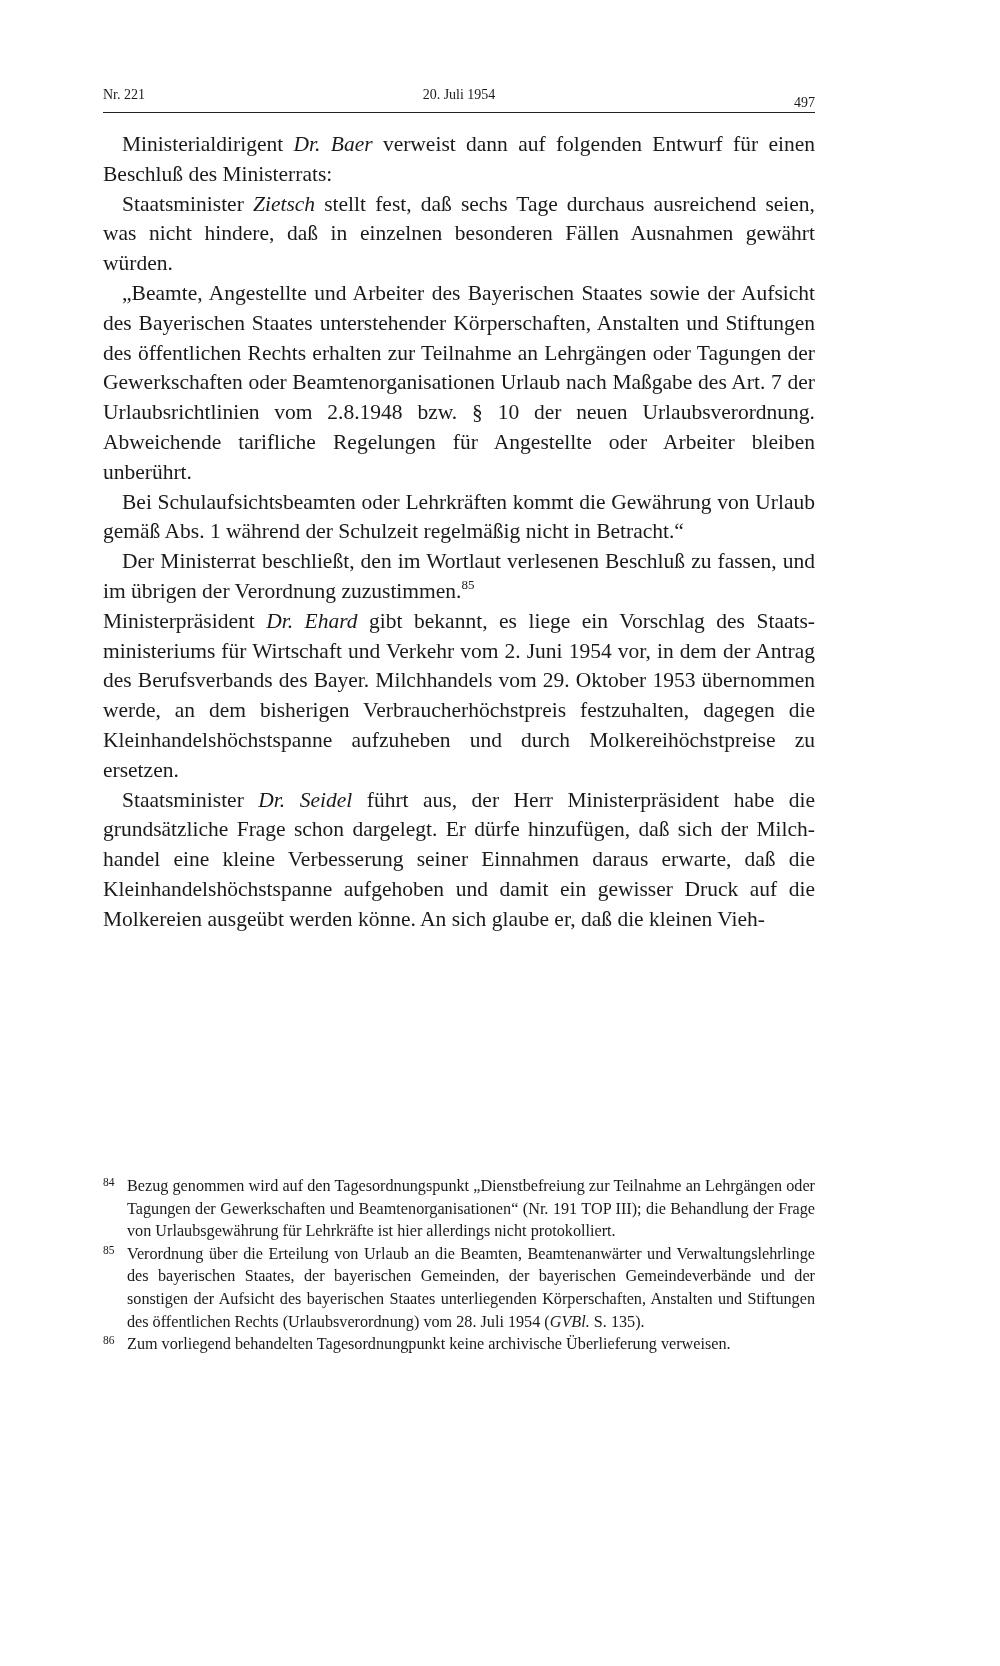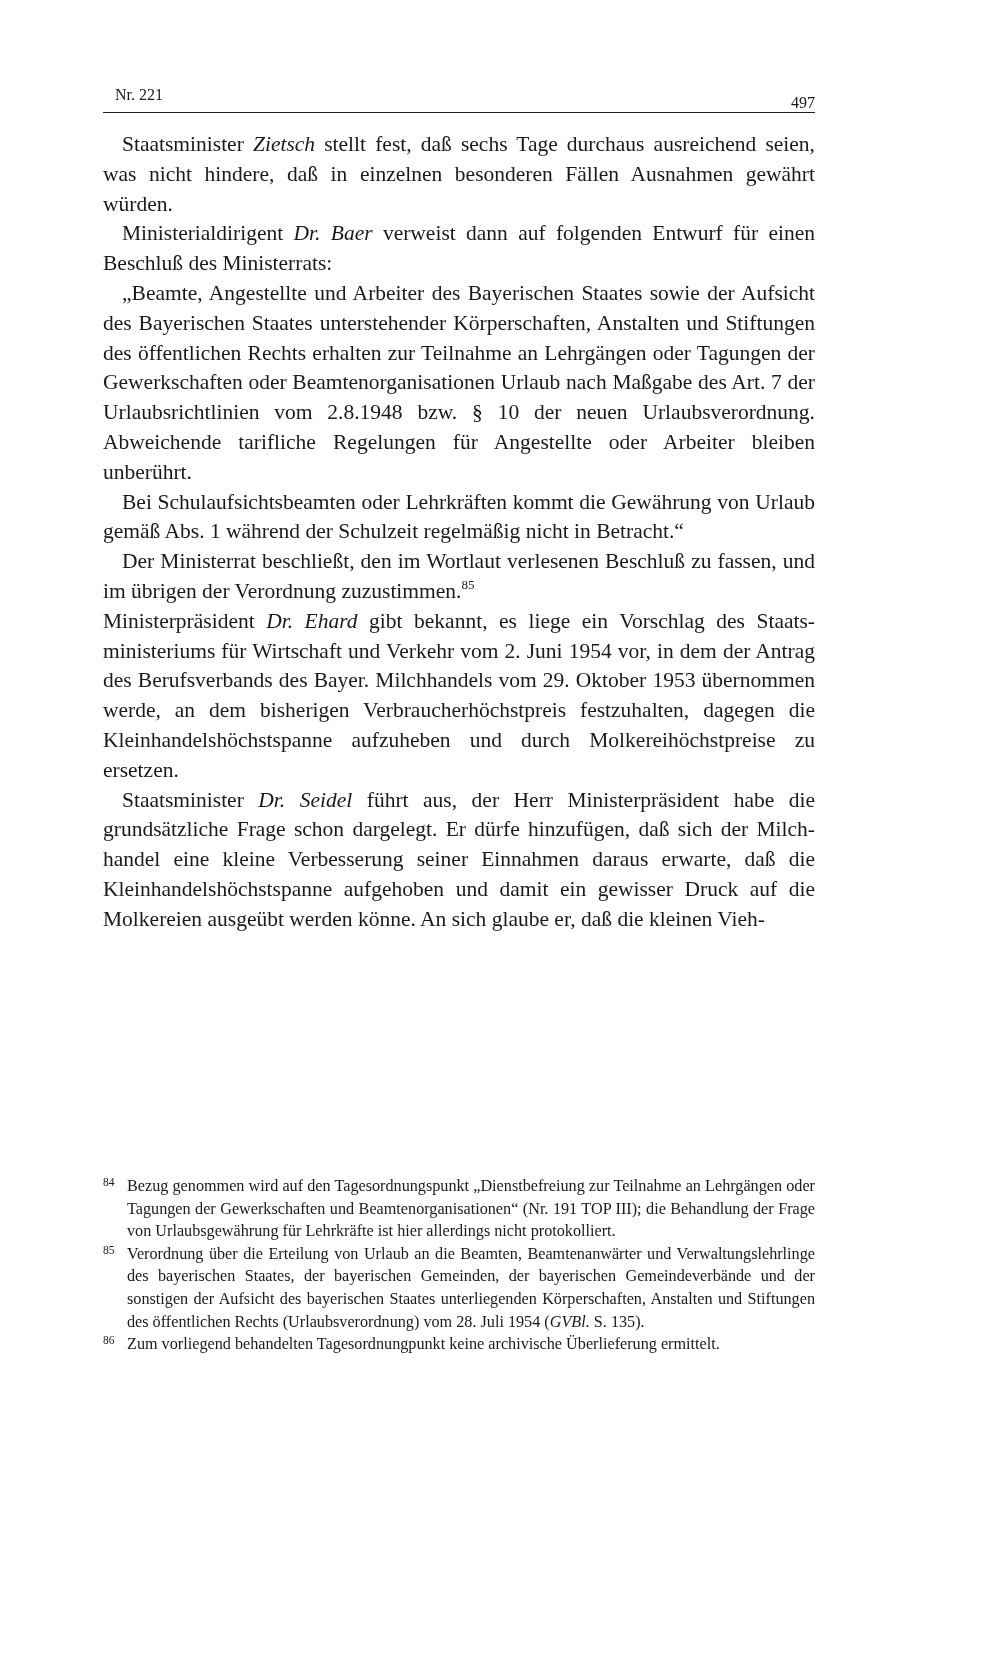--- a/index.html
+++ b/index.html
@@ -1,19 +1,19 @@
 <!DOCTYPE html>
 <html><head>
 <meta charset="utf-8">
 <style>
   html, body { margin: 0; padding: 0; background: #ffffff; }
   body { width: 1000px; height: 1666px; position: relative; overflow: hidden;
          font-family: "Liberation Serif", "DejaVu Serif", serif; color: #1a1a1a; }
   .page { position: absolute; left: 103px; top: 78px; width: 712px; }
-  .running-head { position: relative; height: 34px; font-size: 16px; line-height: 30px; margin-left: 12px; }
+  .running-head { position: relative; height: 34px; font-size: 14px; line-height: 30px; }
   .running-head .left { position: absolute; left: 0; top: 2px; }
   .running-head .center { position: absolute; left: 0; right: 0; top: 2px; text-align: center; }
   .running-head .right { position: absolute; right: 0; top: 10px; text-align: center; }
   .head-rule { height: 0; border-top: 1px solid #222; margin-top: 0; }
   .body { margin-top: 17px; font-size: 21.5px; line-height: 29.8px; text-align: justify; hyphens: manual; }
   .body p { margin: 0; text-indent: 19px; }
   .body p.noindent { text-indent: 0; }
   .body i { font-style: italic; }
   sup { font-size: 13px; line-height: 0; vertical-align: 0; position: relative; top: -9px; }
   .section-head { margin-top: 13px; text-indent: 0 !important; font-style: italic; }
@@ -21,28 +21,29 @@
                font-size: 16.2px; line-height: 22.6px; text-align: justify; }
   .fn { position: relative; padding-left: 24px; margin: 0; }
   .fn .fn-num { position: absolute; left: 0; top: -4px; font-size: 11.5px; }
 </style>
 </head>
 <body>
 
 <div class="page">
   <div class="running-head">
     <span class="left">Nr. 221</span>
+    <span class="center">20. Juli 1954</span>
     <span class="right">497</span>
   </div>
   <div class="head-rule"></div>
 
   <div class="body">
+    <p><span>Ministerialdirigent </span><i>Dr. Baer</i><span> verweist dann auf folgenden Entwurf für einen Beschluß des Ministerrats:</span></p>
+
     <p><span>Staatsminister </span><i>Zietsch</i><span> stellt fest, daß sechs Tage durchaus ausreichend seien, was nicht hindere, daß in einzelnen besonderen Fällen Ausnahmen gewährt würden.</span></p>
-
-    <p><span>Ministerialdirigent </span><i>Dr. Baer</i><span> verweist dann auf folgenden Entwurf für einen Beschluß des Ministerrats:</span></p>
 
     <p>„Beamte, Angestellte und Arbeiter des Bayerischen Staates sowie der Aufsicht des Bayerischen Staates unterstehender Körperschaften, Anstalten und Stif­tungen des öffentlichen Rechts erhalten zur Teilnahme an Lehrgängen oder Tagungen der Gewerkschaften oder Beamtenorganisationen Urlaub nach Maßgabe des Art. 7 der Urlaubsrichtlinien vom 2.8.1948 bzw. § 10 der neuen Urlaubsverordnung. Abweichende tarifliche Regelungen für Angestellte oder Arbeiter bleiben unberührt.</p>
 
     <p>Bei Schulaufsichtsbeamten oder Lehrkräften kommt die Gewährung von Urlaub gemäß Abs. 1 während der Schulzeit regelmäßig nicht in Betracht.“</p>
 
 
 
     <p><span>Der Ministerrat beschließt, den im Wortlaut verlesenen Beschluß zu fassen, und im übrigen der Verordnung zuzustimmen.</span><sup>85</sup></p>
 
 
@@ -56,15 +57,15 @@
   <p class="fn">
     <span class="fn-num">84</span>
     <span>Bezug genommen wird auf den Tagesordnungspunkt „Dienstbefreiung zur Teilnahme an Lehrgängen oder Tagungen der Gewerkschaften und Beamtenorganisationen“ (Nr. 191 TOP III); die Behandlung der Frage von Urlaubsgewährung für Lehrkräfte ist hier allerdings nicht protokolliert.</span>
   </p>
   <p class="fn">
     <span class="fn-num">85</span>
     <span>Verordnung über die Erteilung von Urlaub an die Beamten, Beamtenanwärter und Verwal­tungslehrlinge des bayerischen Staates, der bayerischen Gemeinden, der bayerischen Gemein­deverbände und der sonstigen der Aufsicht des bayerischen Staates unterliegenden Körper­schaften, Anstalten und Stiftungen des öffentlichen Rechts (Urlaubsverordnung) vom 28. Juli 1954 (</span><i>GVBl.</i><span> S. 135).</span>
   </p>
   <p class="fn">
     <span class="fn-num">86</span>
-    <span>Zum vorliegend behandelten Tagesordnungpunkt keine archivische Überlieferung ermittelt.</span>
+    <span>Zum vorliegend behandelten Tagesordnungpunkt keine archivische Überlieferung verweisen.</span>
   </p>
 </div>
 
 </body></html>

